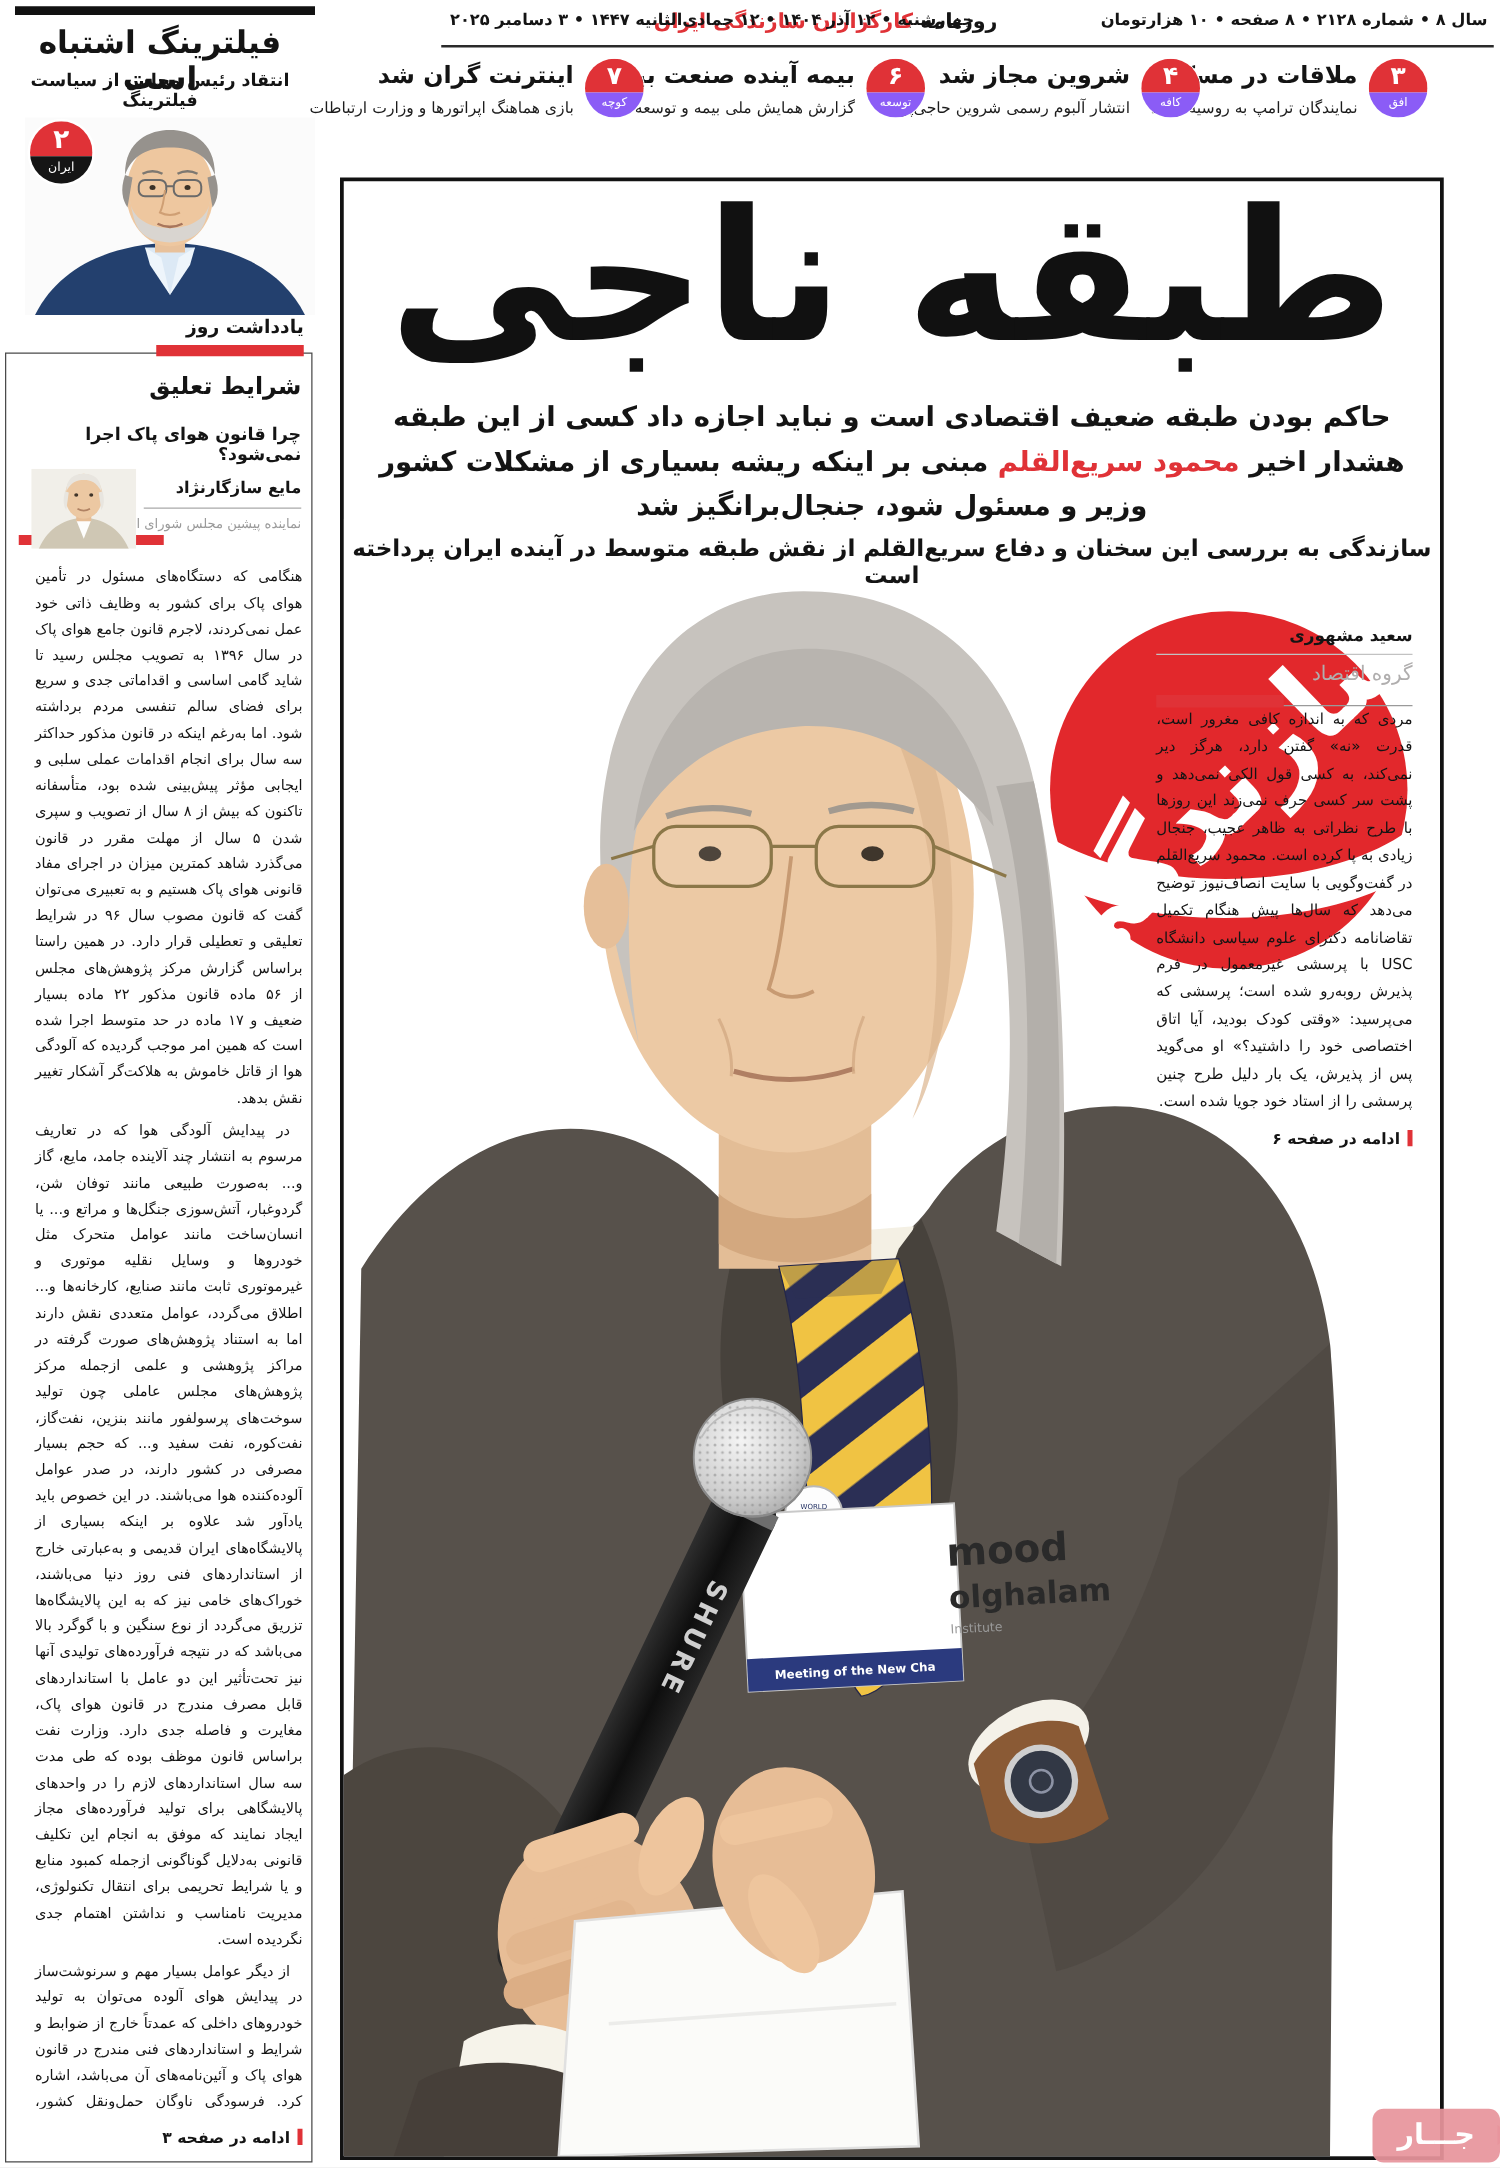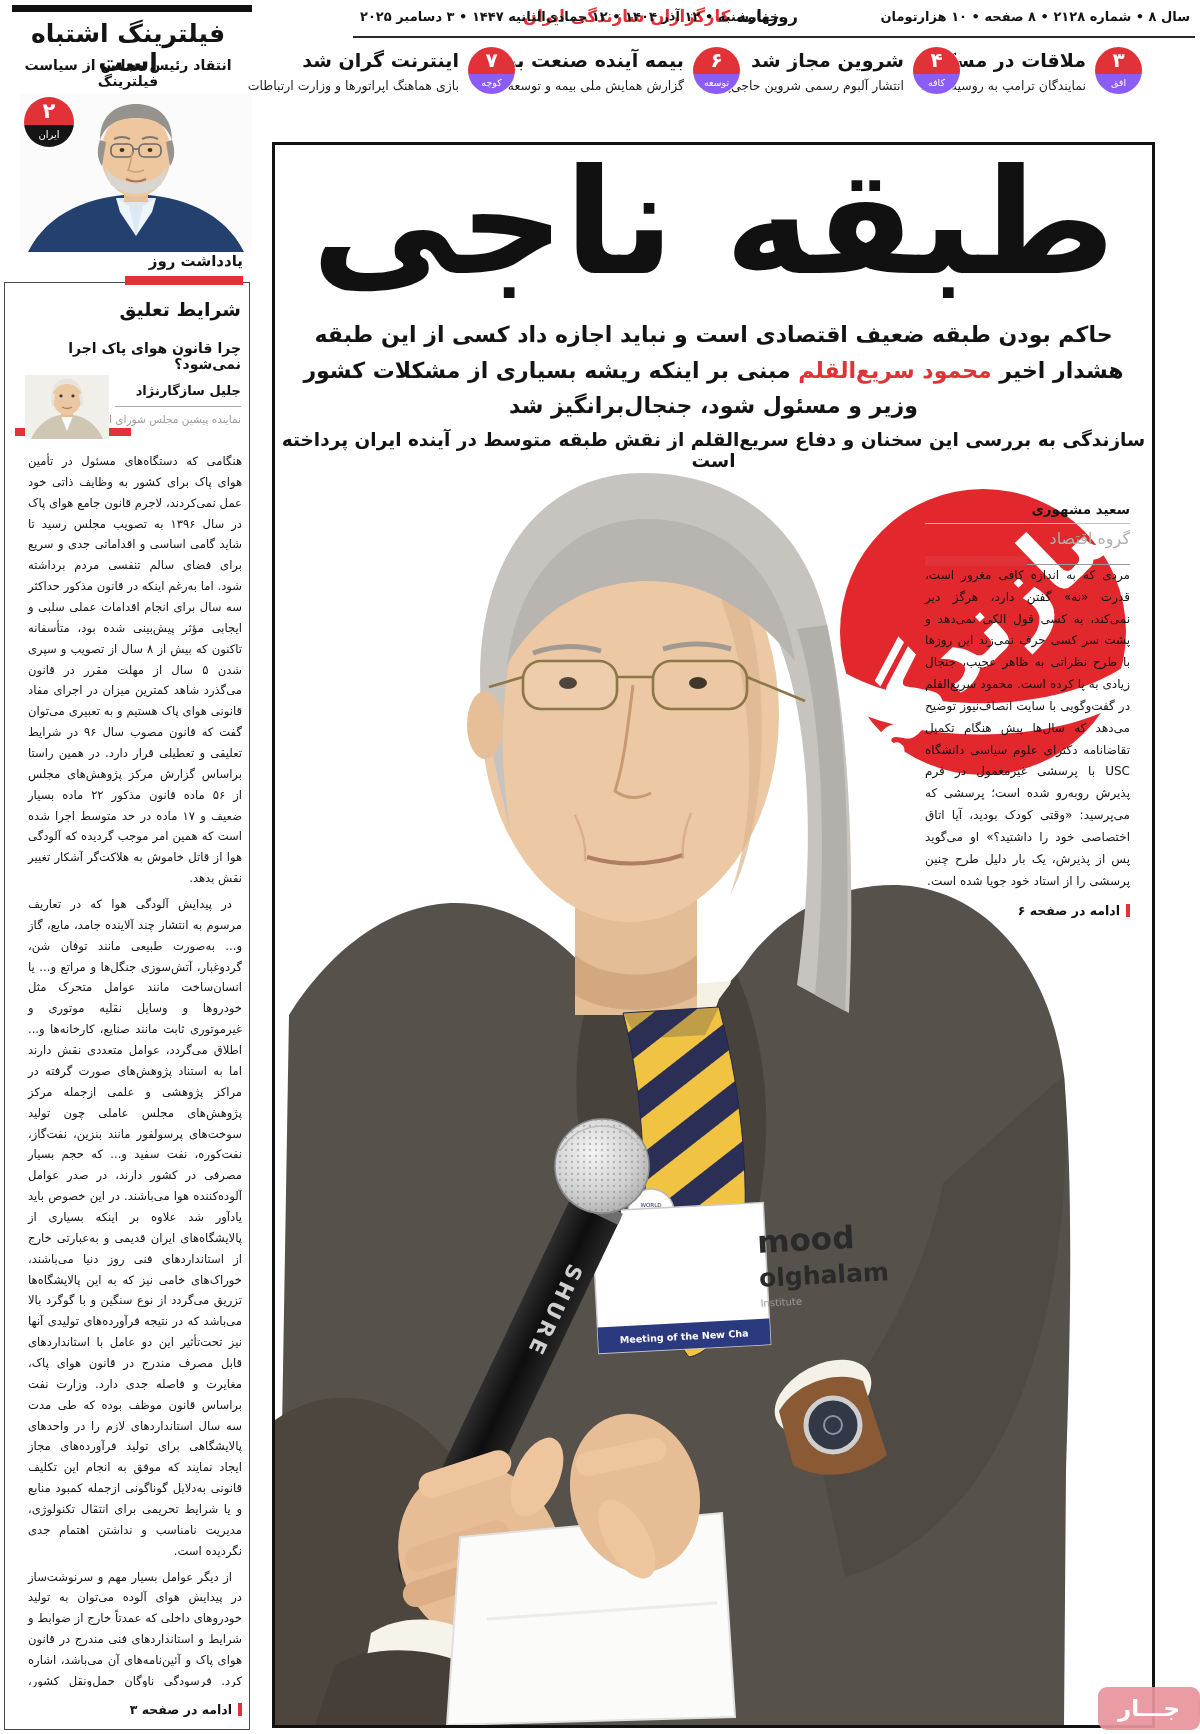--- a/index.html
+++ b/index.html
@@ -197,21 +197,21 @@
             <rect x="36" y="32" width="12" height="10" fill="#e6bd95"></rect>
             <ellipse cx="42" cy="22" rx="15" ry="18" fill="#ecc8a2"></ellipse>
             <path d="M 28,18 C 28,8 34,4 42,4 C 50,4 56,8 56,18 C 52,11 48,9 42,9 C 36,9 32,11 28,18 Z" fill="#e8e5df"></path>
             <path d="M 27,18 C 25,26 26,30 28,33 L 30,19 Z" fill="#e8e5df"></path>
             <path d="M 57,18 C 59,26 58,30 56,33 L 54,19 Z" fill="#e8e5df"></path>
             <ellipse cx="36" cy="21" rx="1.6" ry="1.4" fill="#40352a"></ellipse>
             <ellipse cx="48" cy="21" rx="1.6" ry="1.4" fill="#40352a"></ellipse>
             <path d="M 37,32 Q 42,35 47,32" stroke="#b08263" stroke-width="1.4" fill="none"></path>
           </svg>
         </div>
-        <div class="author-name">جلیل سازگارنژاد</div>
+        <div class="author-name">مایع سازگارنژاد</div>
         <div class="author-line"></div>
         <div class="author-role">نماینده پیشین مجلس شورای اسلامی</div>
       </div>
 
       <div class="note-body">
         <p>هنگامی که دستگاه‌های مسئول در تأمین هوای پاک برای کشور به وظایف ذاتی خود عمل نمی‌کردند، لاجرم قانون جامع هوای پاک در سال ۱۳۹۶ به تصویب مجلس رسید تا شاید گامی اساسی و اقداماتی جدی و سریع برای فضای سالم تنفسی مردم برداشته شود. اما به‌رغم اینکه در قانون مذکور حداکثر سه سال برای انجام اقدامات عملی سلبی و ایجابی مؤثر پیش‌بینی شده بود، متأسفانه تاکنون که بیش از ۸ سال از تصویب و سپری شدن ۵ سال از مهلت مقرر در قانون می‌گذرد شاهد کمترین میزان در اجرای مفاد قانونی هوای پاک هستیم و به تعبیری می‌توان گفت که قانون مصوب سال ۹۶ در شرایط تعلیقی و تعطیلی قرار دارد. در همین راستا براساس گزارش مرکز پژوهش‌های مجلس از ۵۶ ماده قانون مذکور ۲۲ ماده بسیار ضعیف و ۱۷ ماده در حد متوسط اجرا شده است که همین امر موجب گردیده که آلودگی هوا از قاتل خاموش به هلاکت‌گر آشکار تغییر نقش بدهد.</p>
         <p>در پیدایش آلودگی هوا که در تعاریف مرسوم به انتشار چند آلاینده جامد، مایع، گاز و... به‌صورت طبیعی مانند توفان شن، گردوغبار، آتش‌سوزی جنگل‌ها و مراتع و... یا انسان‌ساخت مانند عوامل متحرک مثل خودروها و وسایل نقلیه موتوری و غیرموتوری ثابت مانند صنایع، کارخانه‌ها و... اطلاق می‌گردد، عوامل متعددی نقش دارند اما به استناد پژوهش‌های صورت گرفته در مراکز پژوهشی و علمی ازجمله مرکز پژوهش‌های مجلس عاملی چون تولید سوخت‌های پرسولفور مانند بنزین، نفت‌گاز، نفت‌کوره، نفت سفید و... که حجم بسیار مصرفی در کشور دارند، در صدر عوامل آلوده‌کننده هوا می‌باشند. در این خصوص باید یادآور شد علاوه بر اینکه بسیاری از پالایشگاه‌های ایران قدیمی و به‌عبارتی خارج از استانداردهای فنی روز دنیا می‌باشند، خوراک‌های خامی نیز که به این پالایشگاه‌ها تزریق می‌گردد از نوع سنگین و با گوگرد بالا می‌باشد که در نتیجه فرآورده‌های تولیدی آنها نیز تحت‌تأثیر این دو عامل با استانداردهای قابل مصرف مندرج در قانون هوای پاک، مغایرت و فاصله جدی دارد. وزارت نفت براساس قانون موظف بوده که طی مدت سه سال استانداردهای لازم را در واحدهای پالایشگاهی برای تولید فرآورده‌های مجاز ایجاد نمایند که موفق به انجام این تکلیف قانونی به‌دلایل گوناگونی ازجمله کمبود منابع و یا شرایط تحریمی برای انتقال تکنولوژی، مدیریت نامناسب و نداشتن اهتمام جدی نگردیده است.</p>
         <p>از دیگر عوامل بسیار مهم و سرنوشت‌ساز در پیدایش هوای آلوده می‌توان به تولید خودروهای داخلی که عمدتاً خارج از ضوابط و شرایط و استانداردهای فنی مندرج در قانون هوای پاک و آئین‌نامه‌های آن می‌باشد، اشاره کرد. فرسودگی ناوگان حمل‌ونقل کشور، کیفیت بسیار پایین خودروها و موتورسیکلت‌های تولیدی و مصرف سوخت‌های پرسولفور بیشترین سهم را در کاهش کیفیت هوای کشور و در شمار عوامل اصلی آلودگی هوا قرار دارند که تدابیر مؤثری برای کنترل و نظارت بر آن صورت نگرفته است. در کنار دو عامل اصلی و یادشده فوق‌الذکر، عوامل دیگری مانند کمبود منابع اختصاص یافته برای اجرای قانون هوای پاک که سالانه به بیش از ۲ میلیارد دلار سرمایه‌گذاری در زیرساخت‌ها نیازمند است (حداقل به میزان ارز اختصاص‌یافته به واردات خودروهای دبش) که طی سال‌های گذشته کمتر از ۱۰ درصد آن اختصاص یافته است.</p>
       </div>
       <div class="continue note-continue">

